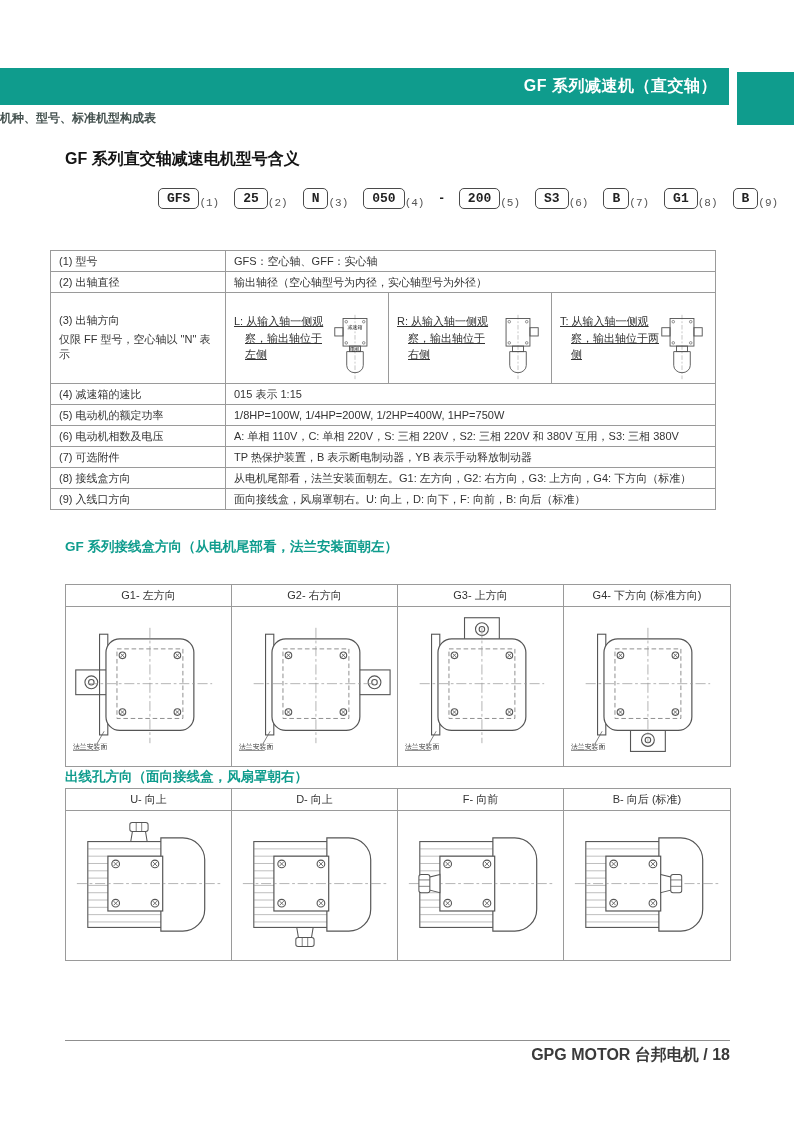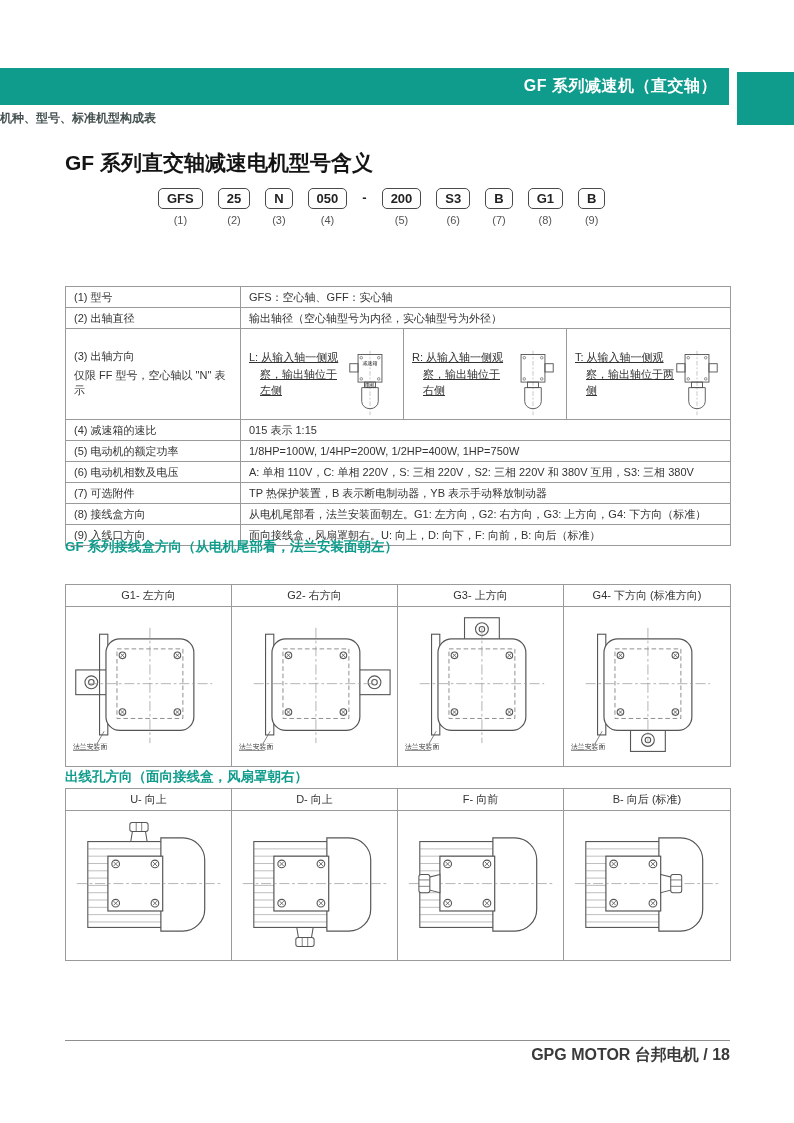--- a/index.html
+++ b/index.html
@@ -14,33 +14,33 @@
     background:var(--teal); display:flex; align-items:center; justify-content:flex-end;
     padding-right:12px;
   }
   .header-title { color:#fff; font-size:16px; font-weight:bold; letter-spacing:0.5px; }
   .header-block { position:absolute; left:737px; top:72px; width:57px; height:53px; background:var(--teal); }
   .header-sub {
     position:absolute; left:0; top:110px; width:729px; padding-right:12px;
     font-size:12px; font-weight:bold; color:#44514f;
   }
   
-  .h1 { position:absolute; left:65px; top:149px; font-size:21px; font-weight:bold; color:#141414; }
+  .h1 { position:absolute; left:65px; top:149px; font-size:16px; font-weight:bold; color:#141414; }
   .model-row { position:absolute; left:158px; top:188px; display:flex; align-items:flex-start; }
-  .seg { display:flex; flex-direction:column; align-items:center; margin-right:15px; }
+  .seg { display:flex; align-items:flex-end; margin-right:15px;font-family:Liberation Mono, monospace; }
   .code-box {
     border:1.5px solid #4a4a4a; border-radius:5px; padding:0 8px; min-width:16px;
     height:21px; line-height:19px; text-align:center; font-size:13px; font-weight:bold; color:#222;
     background:#fff;
   }
   .seg-num { margin-top:5px; font-size:11px; color:#555; }
   .dash { font-weight:bold; font-size:13px; margin:2px 15px 0 0; color:#222; }
   
   table { border-collapse:collapse; table-layout:fixed; }
-  .t1 { position:absolute; left:65px; top:250px; width:665px; font-size:11px;margin-top:36px; }
+  .t1 { position:absolute; left:50px; top:250px; width:665px; font-size:11px; }
   .t1 td { border:1px solid #9a9a9a; padding:2px 8px; height:21px; vertical-align:middle; color:#333; }
   .t1 tr.row3 td { height:78px; vertical-align:top; padding-top:20px; }
   .label-cell { background:#fff; }
   .label-note { display:block; margin-top:4px; }
   .opt-wrap { display:flex; height:100%; }
   .opt-text { flex:1 1 auto; padding-left:11px; text-indent:-11px; line-height:1.5;text-decoration:underline; }
   .opt-diag { flex:0 0 auto; width:48px; }
   
   .sec-head { position:absolute; left:65px; font-size:13.5px; font-weight:bold; color:var(--teal); }
   .sec-head.jbox { top:538px; }

